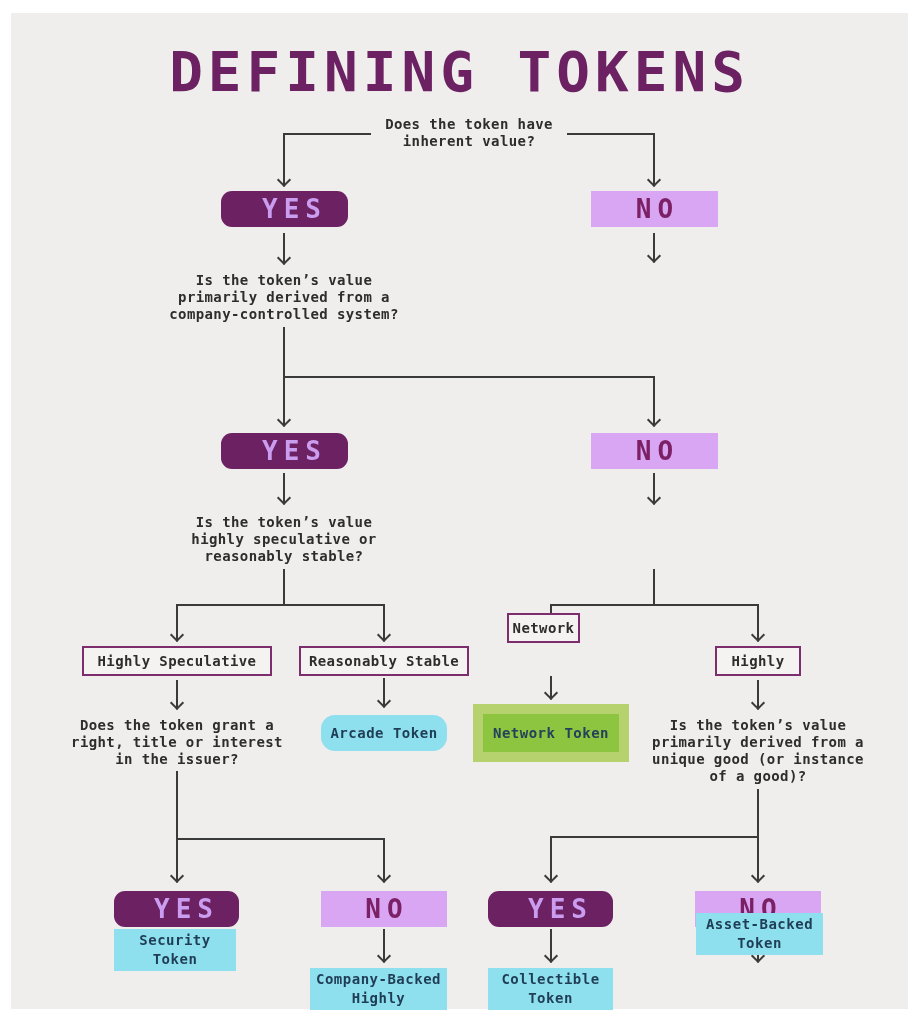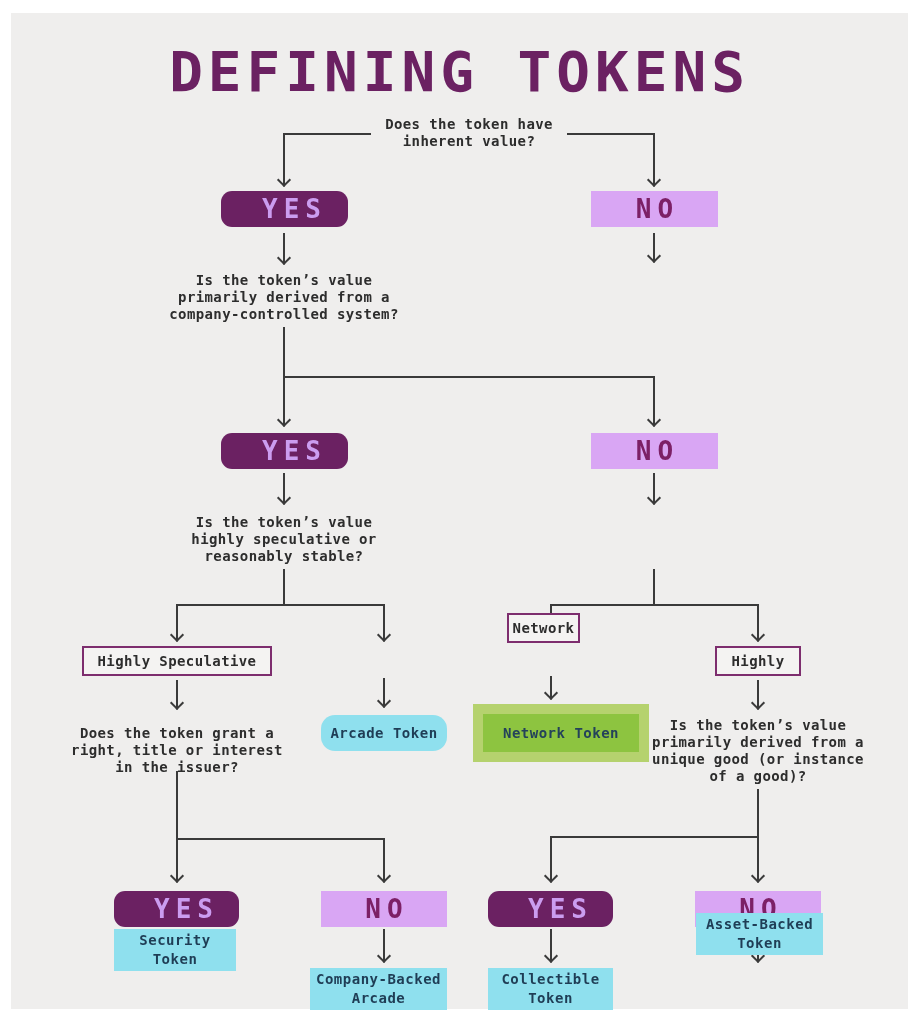--- a/index.html
+++ b/index.html
@@ -93,34 +93,35 @@
   <div class="hline" style="left:165px;top:591px;width:209px;"></div>
   <div class="vline arrow" style="left:165px;top:591px;height:36px;"></div>
   <div class="vline arrow" style="left:372px;top:591px;height:36px;"></div>
 
   <div class="vline" style="left:642px;top:556px;height:37px;"></div>
   <div class="hline" style="left:539px;top:591px;width:209px;"></div>
   <div class="vline arrow" style="left:539px;top:591px;height:36px;"></div>
   <div class="vline arrow" style="left:746px;top:591px;height:36px;"></div>
 
   <div class="node outline" style="left:71px;top:633px;width:190px;height:30px;">Highly Speculative</div>
+  <div class="node outline" style="left:288px;top:633px;width:170px;height:30px;">Reasonably Stable</div>
   <div class="node outline" style="left:496px;top:600px;width:73px;height:30px;">Network</div>
   <div class="node outline" style="left:704px;top:633px;width:86px;height:30px;">Highly</div>
 
   <div class="vline arrow" style="left:165px;top:667px;height:28px;"></div>
   <div class="vline arrow" style="left:372px;top:665px;height:28px;"></div>
   <div class="vline arrow" style="left:539px;top:663px;height:22px;"></div>
   <div class="vline arrow" style="left:746px;top:667px;height:28px;"></div>
 
-  <div class="q" style="left:16px;top:704px;width:300px;margin-top:8px;">Does the token grant a
+  <div class="q" style="left:16px;top:704px;width:300px;">Does the token grant a
 right, title or interest
 in the issuer?</div>
   <div class="node cyan" style="left:310px;top:702px;width:126px;height:36px;border-radius:14px;">Arcade Token</div>
 
-  <div class="green-outer" style="left:462px;top:691px;width:176px;height:58px;">
+  <div class="green-outer" style="left:462px;top:691px;width:156px;height:58px;">
     <div class="green-inner">Network Token</div>
   </div>
 
   <div class="q" style="left:597px;top:704px;width:300px;">Is the token’s value
 primarily derived from a
 unique good (or instance
 of a good)?</div>
 
   <div class="vline arrow" style="left:165px;top:758px;height:110px;"></div>
   <div class="hline" style="left:165px;top:825px;width:209px;"></div>
@@ -136,19 +137,19 @@
   <div class="node solid-no" style="left:684px;top:878px;width:126px;height:36px;">NO</div>
 
   <div class="vline arrow" style="left:165px;top:916px;height:32px;"></div>
   <div class="vline arrow" style="left:372px;top:916px;height:32px;"></div>
   <div class="vline arrow" style="left:539px;top:916px;height:32px;"></div>
   <div class="vline arrow" style="left:746px;top:916px;height:32px;"></div>
 
   <div class="node cyan" style="left:103px;top:916px;width:122px;height:42px;">Security
 Token</div>
   <div class="node cyan" style="left:299px;top:955px;width:137px;height:42px;">Company-Backed
-Arcade</div>
+Highly</div>
   <div class="node cyan" style="left:477px;top:955px;width:125px;height:42px;">Collectible
 Token</div>
   <div class="node cyan" style="left:685px;top:900px;width:127px;height:42px;">Asset-Backed
 Token</div>
 
 </div>
 
 </body></html>

